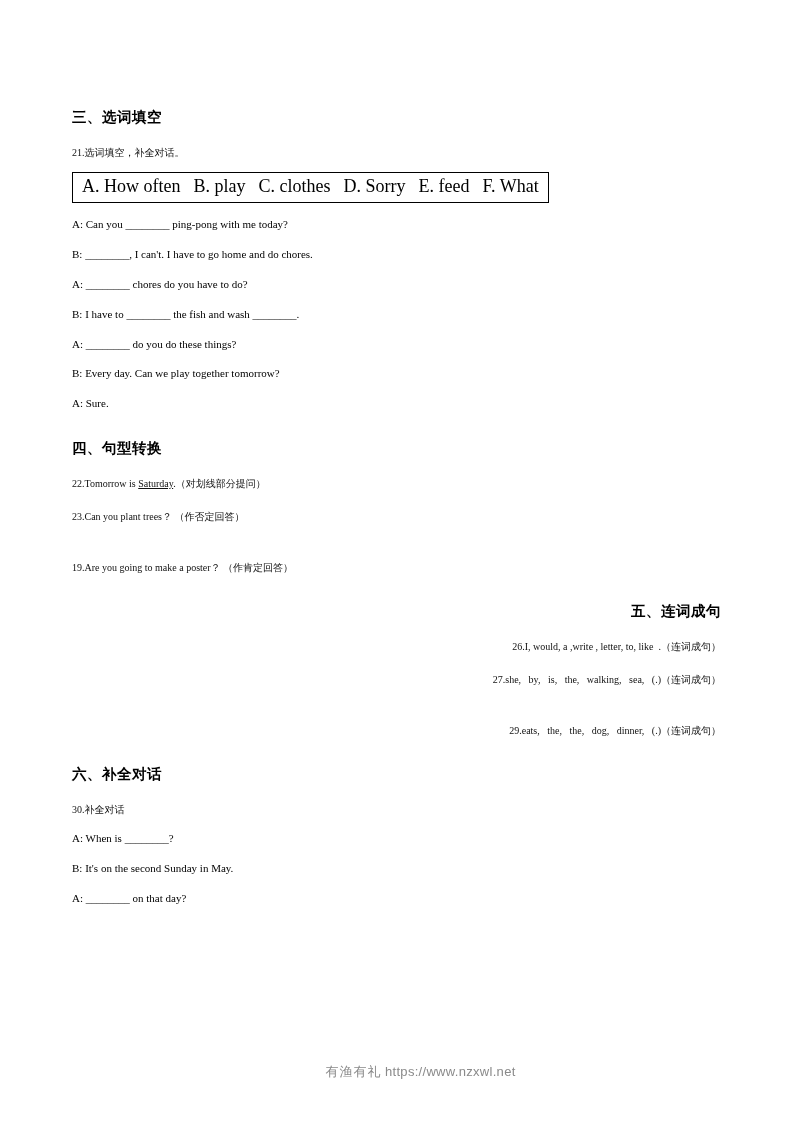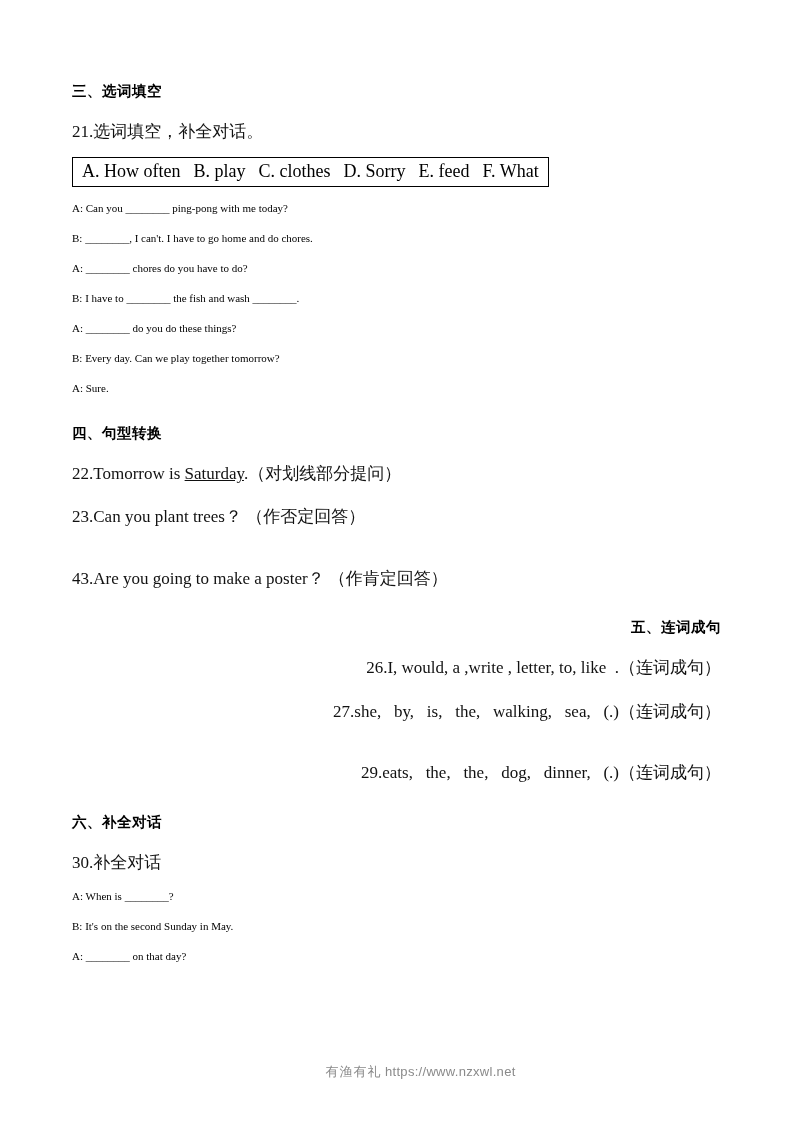--- a/index.html
+++ b/index.html
@@ -14,37 +14,37 @@
     color: #000000;
     position: relative;
     overflow: hidden;
   }
   .page {
     position: absolute;
     top: 0; left: 0;
     width: 793px;
     height: 1122px;
     box-sizing: border-box;
-    padding: 70px 72px 0 72px;
+    padding: 96px 72px 0 72px;
   }
   .section-heading {
     font-family: "Liberation Sans", sans-serif;
     font-weight: bold;
     font-size: 14.5px;
     color: #000;
     margin: 0 0 0 0;
     letter-spacing: 0.5px;
   }
   .sec-third { padding-top: 12px; }
   .sec-fourth { padding-top: 27px; }
   .sec-fifth  { padding-top: 27px; text-align: right; }
   .sec-sixth  { padding-top: 27px; }
 
   .q-line {
-    font-size: 17px;
+    font-size: 10px;
     line-height: 1.5;
     margin: 0;
     padding: 0;
     color: #111;
     white-space: pre-wrap;
   }
   .gap-18 { height: 18px; }
   .gap-14 { height: 14px; }
   .gap-12 { height: 12px; }
 
@@ -112,21 +112,21 @@
   </div>
 
   <div class="sec-fourth">
     <div class="section-heading">四、句型转换</div>
     <div class="gap-18"></div>
     <div class="q-line"><span>22.Tomorrow is </span><span class="u">Saturday</span><span>.（对划线部分提问）</span></div>
     <div class="gap-18"></div>
     <div class="q-line">23.Can you plant trees？ （作否定回答）</div>
     <div class="gap-18"></div>
     <div class="gap-18"></div>
-    <div class="q-line">43.Are you going to make a poster？ （作肯定回答）</div>
+    <div class="q-line">19.Are you going to make a poster？ （作肯定回答）</div>
   </div>
 
   <div class="sec-fifth">
     <div class="section-heading">五、连词成句</div>
     <div class="gap-18"></div>
     <div class="q-line">26.I, would, a ,write , letter, to, like  .（连词成句）</div>
     <div class="gap-18"></div>
     <div class="q-line">27.she,   by,   is,   the,   walking,   sea,   (.)（连词成句）</div>
     <div class="gap-18"></div>
     <div class="gap-18"></div>

